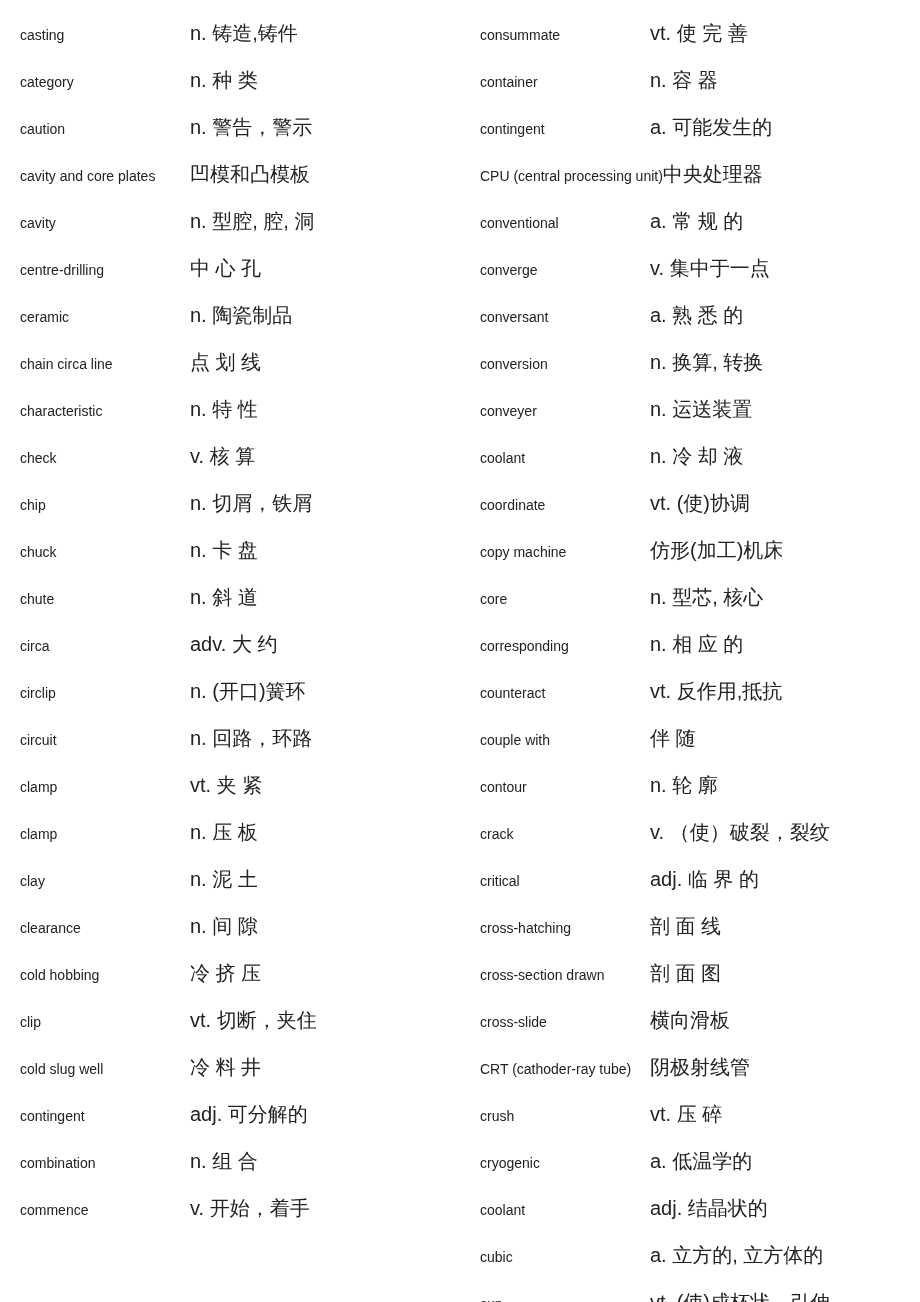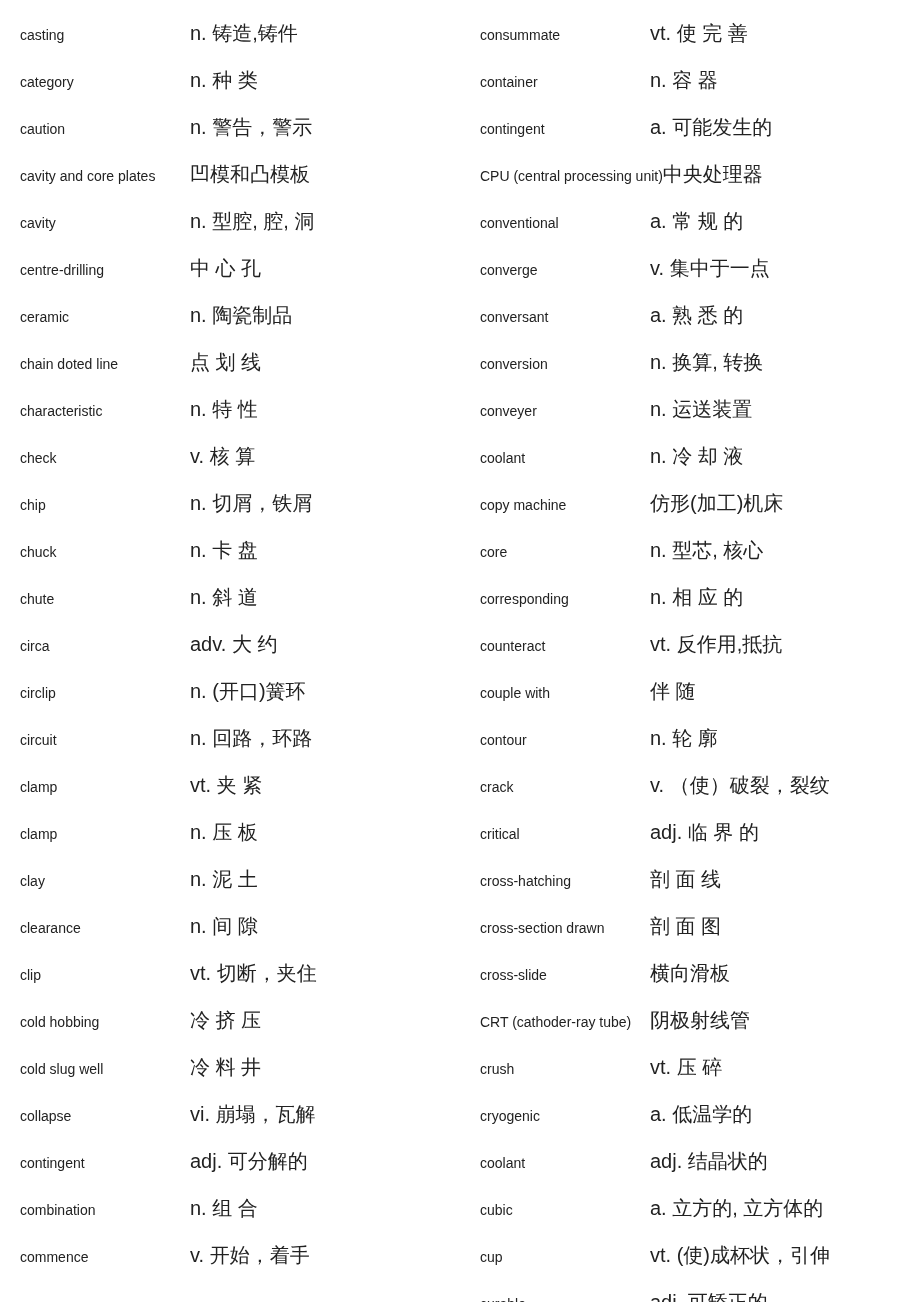--- a/index.html
+++ b/index.html
@@ -69,21 +69,21 @@
       </div>
       <div class="entry">
         <span class="word">centre-drilling</span>
         <span class="definition">中 心 孔</span>
       </div>
       <div class="entry">
         <span class="word">ceramic</span>
         <span class="definition">n. 陶瓷制品</span>
       </div>
       <div class="entry">
-        <span class="word">chain doted line</span>
+        <span class="word">chain circa line</span>
         <span class="definition">点 划 线</span>
       </div>
       <div class="entry">
         <span class="word">characteristic</span>
         <span class="definition">n. 特 性</span>
       </div>
       <div class="entry">
         <span class="word">check</span>
         <span class="definition">v. 核 算</span>
       </div>
@@ -121,36 +121,32 @@
       </div>
       <div class="entry">
         <span class="word">clay</span>
         <span class="definition">n. 泥 土</span>
       </div>
       <div class="entry">
         <span class="word">clearance</span>
         <span class="definition">n. 间 隙</span>
       </div>
       <div class="entry">
+        <span class="word">cold hobbing</span>
+        <span class="definition">冷 挤 压</span>
+      </div>
+      <div class="entry">
         <span class="word">clip</span>
         <span class="definition">vt. 切断，夹住</span>
       </div>
       <div class="entry">
-        <span class="word">cold hobbing</span>
-        <span class="definition">冷 挤 压</span>
-      </div>
-      <div class="entry">
         <span class="word">cold slug well</span>
         <span class="definition">冷 料 井</span>
       </div>
       <div class="entry">
-        <span class="word">collapse</span>
-        <span class="definition">vi. 崩塌，瓦解</span>
-      </div>
-      <div class="entry">
         <span class="word">contingent</span>
         <span class="definition">adj. 可分解的</span>
       </div>
       <div class="entry">
         <span class="word">combination</span>
         <span class="definition">n. 组 合</span>
       </div>
       <div class="entry">
         <span class="word">commence</span>
         <span class="definition">v. 开始，着手</span>
@@ -189,20 +185,24 @@
         <span class="word">conversion</span>
         <span class="definition">n. 换算, 转换</span>
       </div>
       <div class="entry">
         <span class="word">conveyer</span>
         <span class="definition">n. 运送装置</span>
       </div>
       <div class="entry">
         <span class="word">coolant</span>
         <span class="definition">n. 冷 却 液</span>
+      </div>
+      <div class="entry">
+        <span class="word">coordinate</span>
+        <span class="definition">vt. (使)协调</span>
       </div>
       <div class="entry">
         <span class="word">copy machine</span>
         <span class="definition">仿形(加工)机床</span>
       </div>
       <div class="entry">
         <span class="word">core</span>
         <span class="definition">n. 型芯, 核心</span>
       </div>
       <div class="entry">

